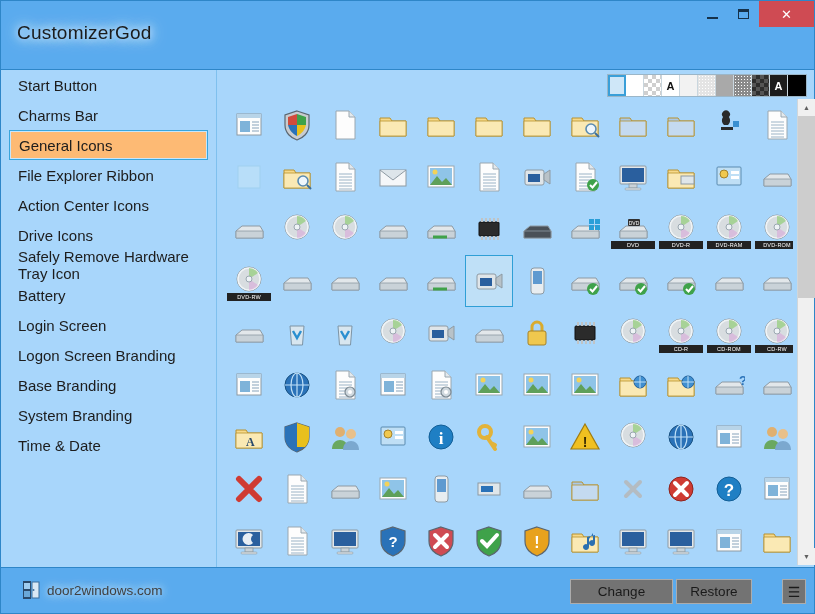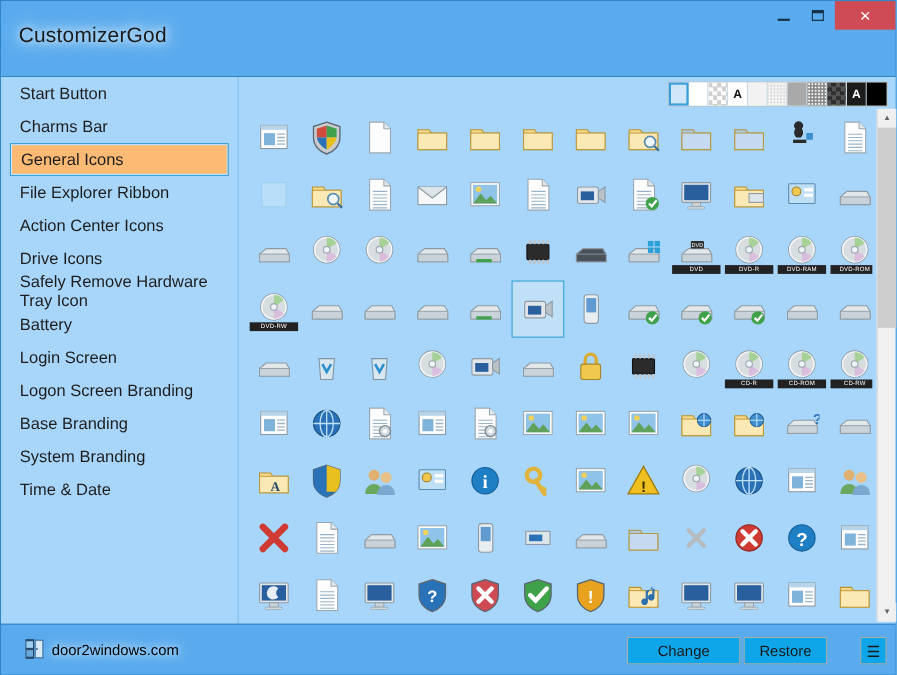--- a/index.html
+++ b/index.html
@@ -112,27 +112,27 @@
   }
 
   
   .footer{
     position:absolute; left:0; top:566px; width:813px; height:46px;
     background:#5aabee; border-top:1px solid #2e86c8;
   }
   .brand{
     position:absolute; left:22px; top:12px;
     display:flex; align-items:center; gap:7px;
-    font-size:13.5px; color:#000000;
+    font-size:13.5px; color:#404040;
     text-shadow:0 0 7px #cfe8fb, 0 0 12px #d8edfc;
   }
   .brand-logo{ width:17px; height:20px; position:relative; }
   .btn{
     position:absolute; top:11px; height:25px;
-    background:#0ea5e9; border:1px solid #acacac;
+    background:#737373; border:1px solid #acacac;
     font-size:13.5px; color:#1a1a1a; font-family:"Liberation Sans", sans-serif;
     display:flex;align-items:center;justify-content:center;
   }
   .btn-change{ left:569px; width:103px;}
   .btn-restore{ left:675px; width:76px;}
   .btn-menu{ left:781px; width:24px; font-size:14px;}
 </style>
 </head>
 <body>
 

